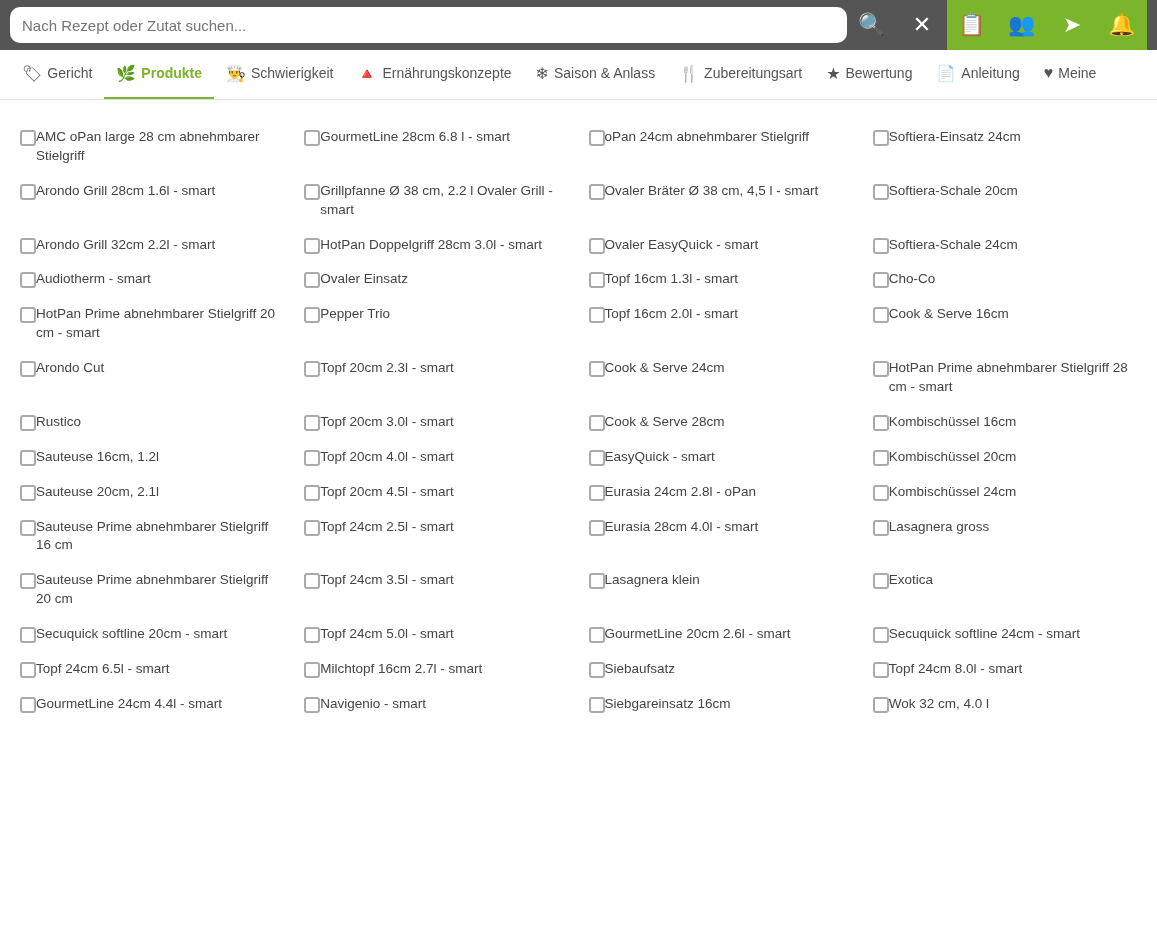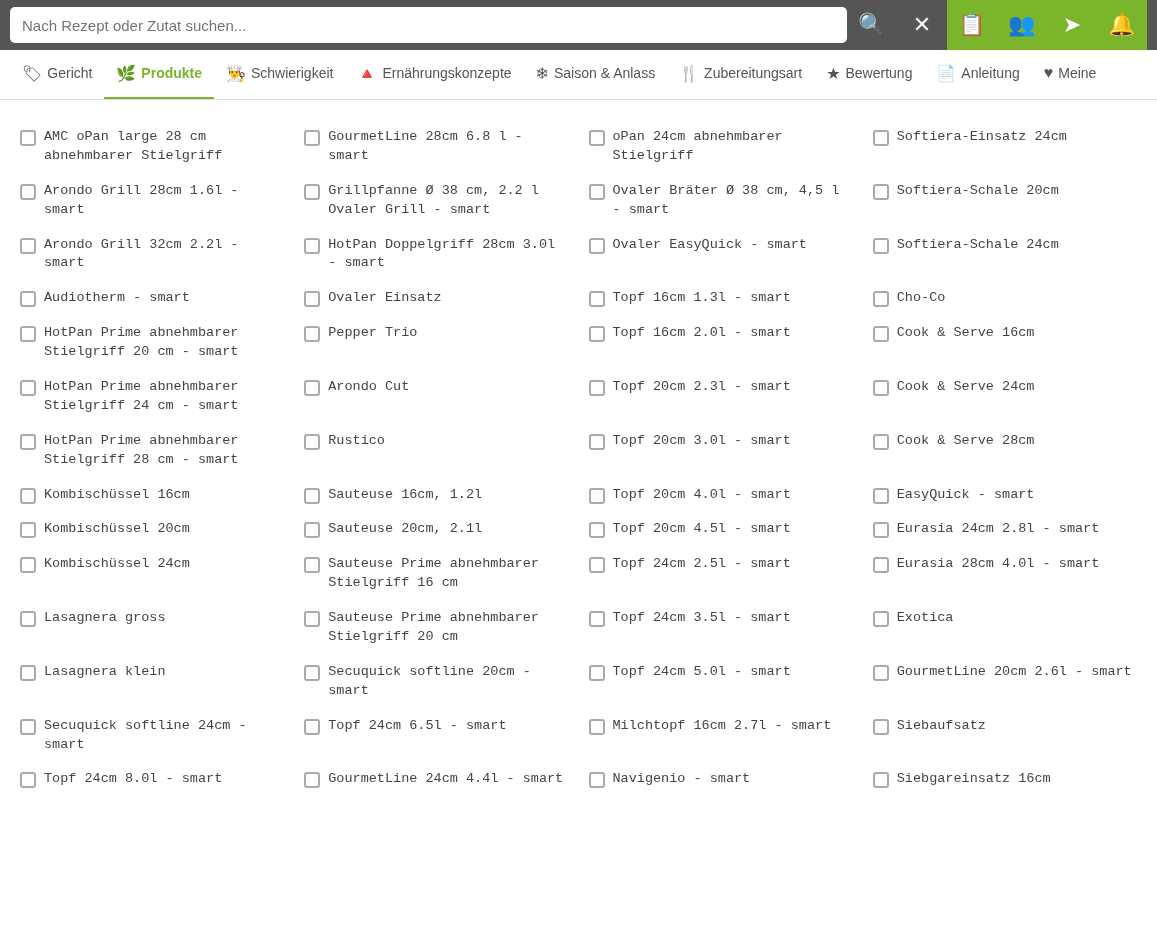--- a/index.html
+++ b/index.html
@@ -10,21 +10,21 @@
       display: flex;
       align-items: center;
       background: #555;
       height: 50px;
       padding: 0 10px;
     }
     .search-input {
       flex: 1;
       height: 36px;
       border: none;
-      border-radius: 5px;
+      border-radius: 10px;
       padding: 0 12px;
       font-size: 15px;
       color: #999;
       background: #fff;
       outline: none;
     }
     .search-icons {
       display: flex;
       align-items: center;
       gap: 0;
@@ -81,24 +81,22 @@
       overflow-y: auto;
     }
     .products-grid {
       display: grid;
       grid-template-columns: repeat(4, 1fr);
       gap: 0;
     }
     .product-item {
       display: flex;
       align-items: flex-start;
-      gap: 8px;
       padding: 8px 10px;
       cursor: pointer;
-      font-family: Liberation Mono, monospace;
     }
     .product-checkbox {
       width: 16px;
       height: 16px;
       border: 2px solid #aaa;
       border-radius: 3px;
       flex-shrink: 0;
       margin-top: 2px;
       background: #fff;
       cursor: pointer;
@@ -240,24 +238,20 @@
       <div class="product-item">
         <div class="product-checkbox"></div>
         <span class="product-label">Topf 16cm 2.0l - smart</span>
       </div>
       <div class="product-item">
         <div class="product-checkbox"></div>
         <span class="product-label">Cook &amp; Serve 16cm</span>
       </div>
       <div class="product-item">
         <div class="product-checkbox"></div>
-        <span class="product-label">HotPan Prime abnehmbarer Stielgriff 24 cm - smart</span>
-      </div>
-      <div class="product-item">
-        <div class="product-checkbox"></div>
         <span class="product-label">Arondo Cut</span>
       </div>
       <div class="product-item">
         <div class="product-checkbox"></div>
         <span class="product-label">Topf 20cm 2.3l - smart</span>
       </div>
       <div class="product-item">
         <div class="product-checkbox"></div>
         <span class="product-label">Cook &amp; Serve 24cm</span>
       </div>
@@ -300,21 +294,21 @@
       <div class="product-item">
         <div class="product-checkbox"></div>
         <span class="product-label">Sauteuse 20cm, 2.1l</span>
       </div>
       <div class="product-item">
         <div class="product-checkbox"></div>
         <span class="product-label">Topf 20cm 4.5l - smart</span>
       </div>
       <div class="product-item">
         <div class="product-checkbox"></div>
-        <span class="product-label">Eurasia 24cm 2.8l - smart</span>
+        <span class="product-label">Eurasia 24cm 2.8l - oPan</span>
       </div>
       <div class="product-item">
         <div class="product-checkbox"></div>
         <span class="product-label">Kombischüssel 24cm</span>
       </div>
       <div class="product-item">
         <div class="product-checkbox"></div>
         <span class="product-label">Sauteuse Prime abnehmbarer Stielgriff 16 cm</span>
       </div>
       <div class="product-item">
@@ -332,28 +326,28 @@
       <div class="product-item">
         <div class="product-checkbox"></div>
         <span class="product-label">Sauteuse Prime abnehmbarer Stielgriff 20 cm</span>
       </div>
       <div class="product-item">
         <div class="product-checkbox"></div>
         <span class="product-label">Topf 24cm 3.5l - smart</span>
       </div>
       <div class="product-item">
         <div class="product-checkbox"></div>
+        <span class="product-label">Lasagnera klein</span>
+      </div>
+      <div class="product-item">
+        <div class="product-checkbox"></div>
         <span class="product-label">Exotica</span>
       </div>
       <div class="product-item">
         <div class="product-checkbox"></div>
-        <span class="product-label">Lasagnera klein</span>
-      </div>
-      <div class="product-item">
-        <div class="product-checkbox"></div>
         <span class="product-label">Secuquick softline 20cm - smart</span>
       </div>
       <div class="product-item">
         <div class="product-checkbox"></div>
         <span class="product-label">Topf 24cm 5.0l - smart</span>
       </div>
       <div class="product-item">
         <div class="product-checkbox"></div>
         <span class="product-label">GourmetLine 20cm 2.6l - smart</span>
       </div>
@@ -381,15 +375,19 @@
         <div class="product-checkbox"></div>
         <span class="product-label">GourmetLine 24cm 4.4l - smart</span>
       </div>
       <div class="product-item">
         <div class="product-checkbox"></div>
         <span class="product-label">Navigenio - smart</span>
       </div>
       <div class="product-item">
         <div class="product-checkbox"></div>
         <span class="product-label">Siebgareinsatz 16cm</span>
+      </div>
+      <div class="product-item">
+        <div class="product-checkbox"></div>
+        <span class="product-label">Wok 32 cm, 4.0 l</span>
       </div>
     </div>
 </div>
 
 </body></html>

